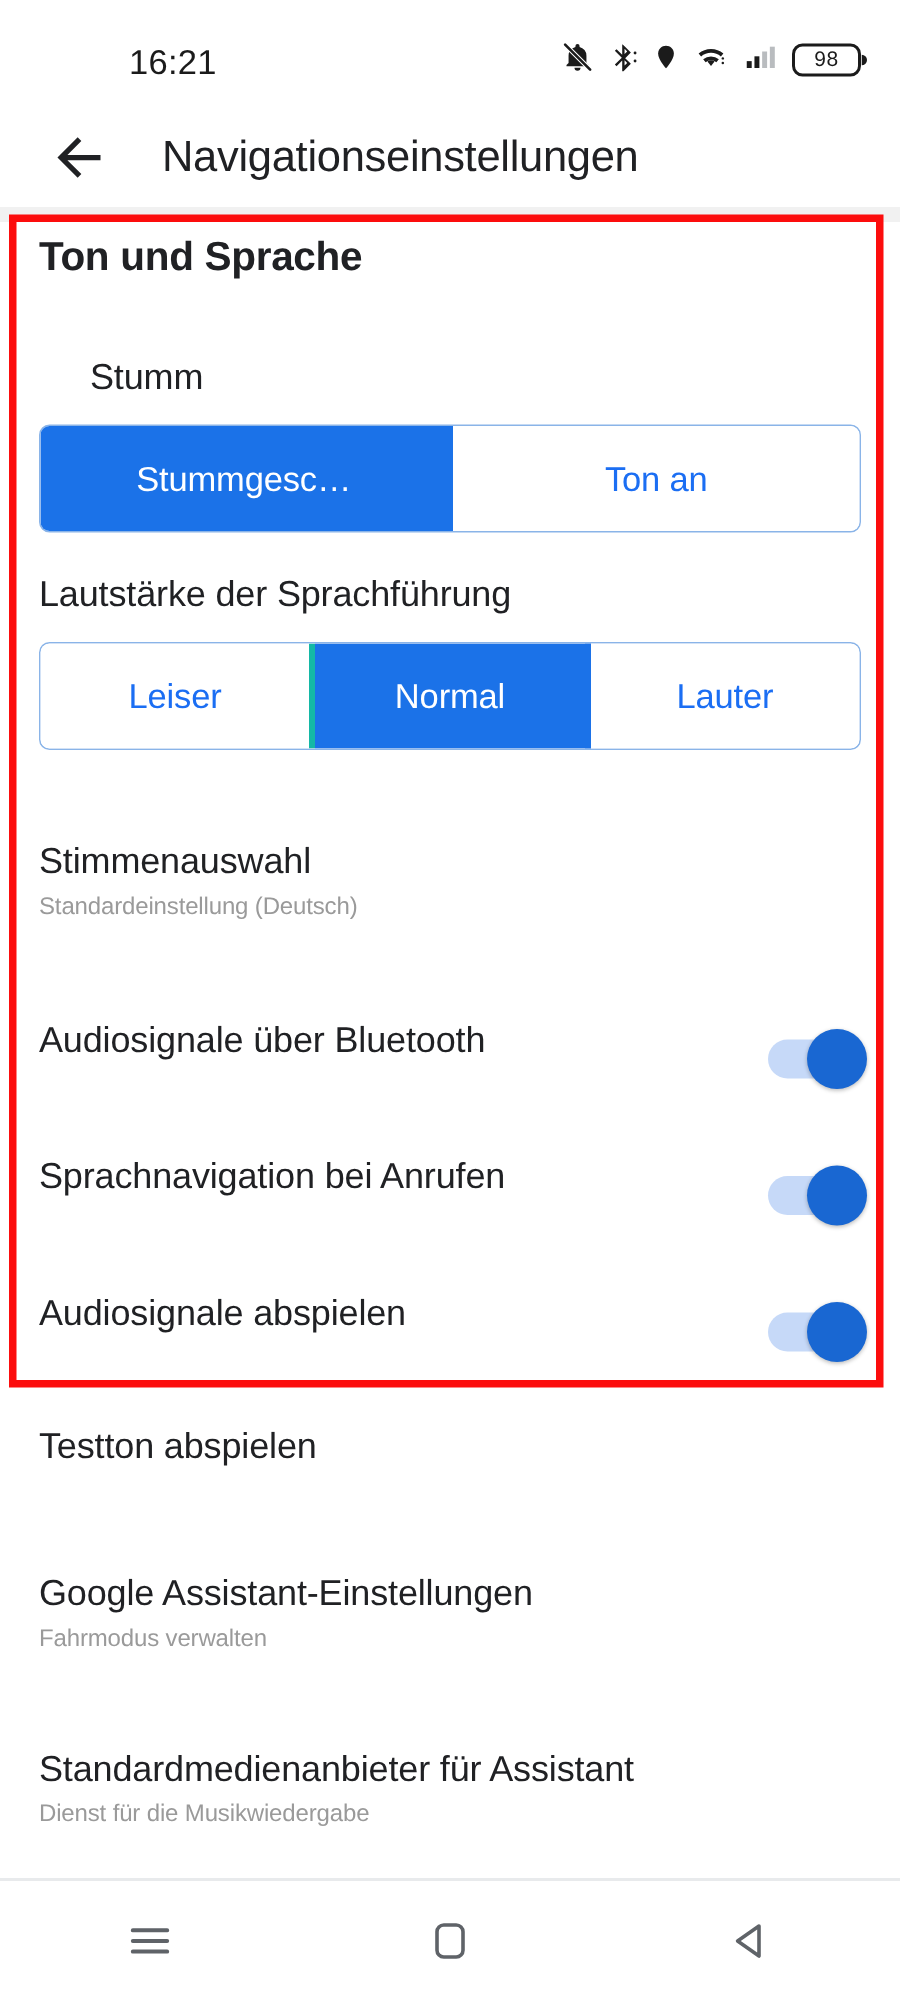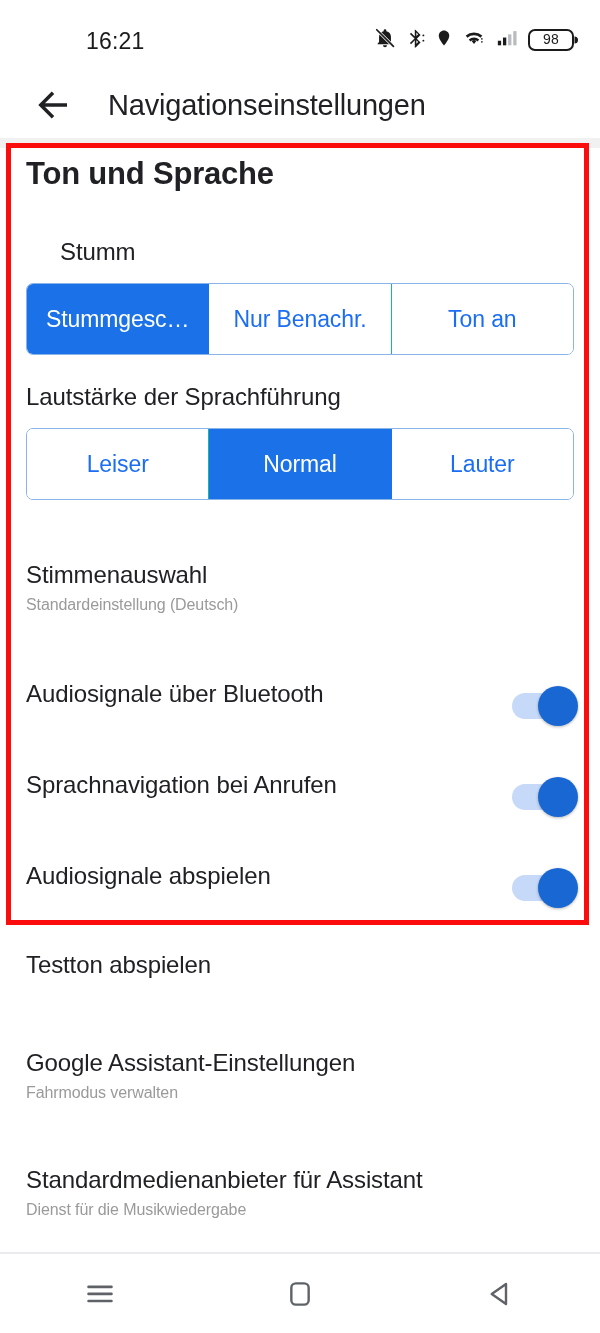--- a/index.html
+++ b/index.html
@@ -64,21 +64,21 @@
     width: 600px; height: 1114px;
     background: #ffffff;
   }
   .top-shade {
     position: absolute; top: 0; left: 0; width: 600px; height: 10px;
     background: #f1f1f1;
   }
 
   .section-title {
     position: absolute; left: 26px; top: 18px;
-    font-size: 31px; font-weight: bold; color: #202124;
+    font-size: 27px; font-weight: bold; color: #202124;
     letter-spacing: -0.2px;
   }
 
   .group-label {
     position: absolute; left: 26px;
     font-size: 24px; color: #202124;
     letter-spacing: -0.1px;
   }
 
   
@@ -88,21 +88,21 @@
     border: 1px solid #8ab4e8;
     border-radius: 7px;
     display: flex; overflow: hidden;
     background: #ffffff;
   }
   .seg {
     flex: 1 1 0;
     display: flex; align-items: center; justify-content: center;
     font-size: 23px; color: #1b6ef3;
     cursor: pointer;
-    border-right: 1px solid #14b8a6;
+    border-right: 4px solid #14b8a6;
     white-space: nowrap; overflow: hidden;
     letter-spacing: -0.1px;
     background: #ffffff;
   }
   .seg:last-child { border-right: none; }
   .seg.selected {
     background: #1b72e8;
     color: #ffffff;
     border-right-color: #1b72e8;
   }
@@ -243,21 +243,20 @@
 
   <div class="content">
     <div class="top-shade"></div>
 
     <div class="section-title">Ton und Sprache</div>
 
     <div class="group-label" style="top:100px;margin-left:34px;">Stumm</div>
 
     <div class="segmented" style="top:145px;">
       <div class="seg selected">Stummgesc…</div>
-      <div class="seg">Nur Benachr.</div>
       <div class="seg">Ton an</div>
     </div>
 
     <div class="group-label" style="top:245px;">Lautstärke der Sprachführung</div>
 
     <div class="segmented" style="top:290px;">
       <div class="seg">Leiser</div>
       <div class="seg selected">Normal</div>
       <div class="seg">Lauter</div>
     </div>

